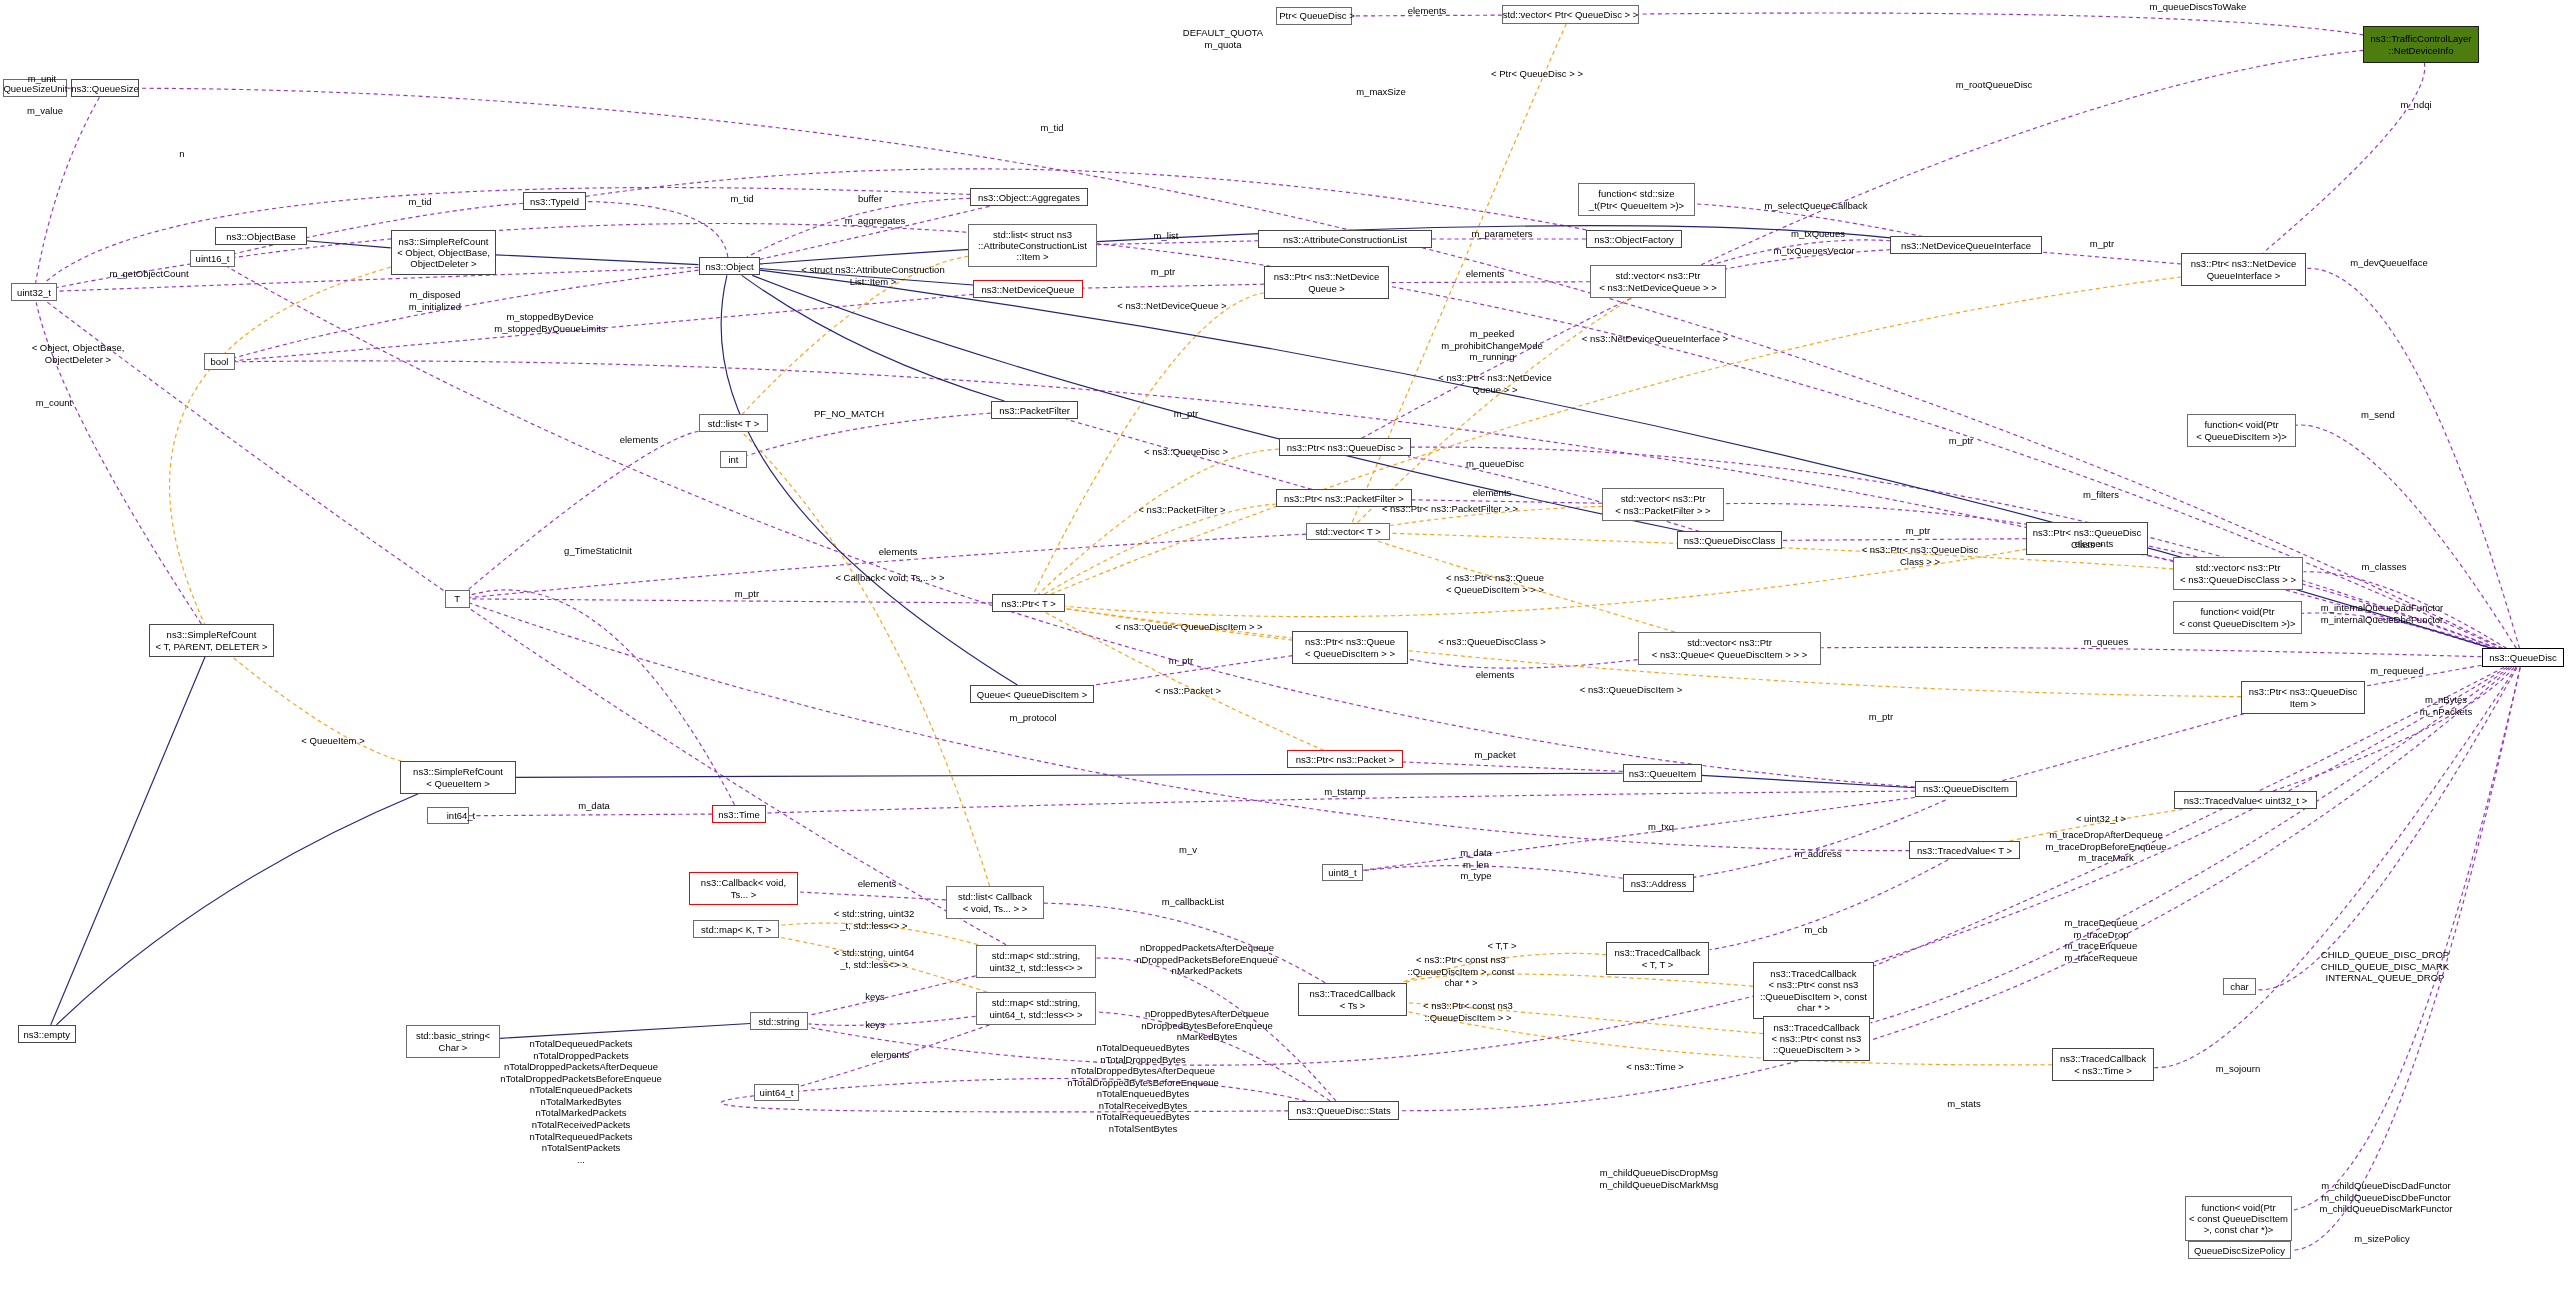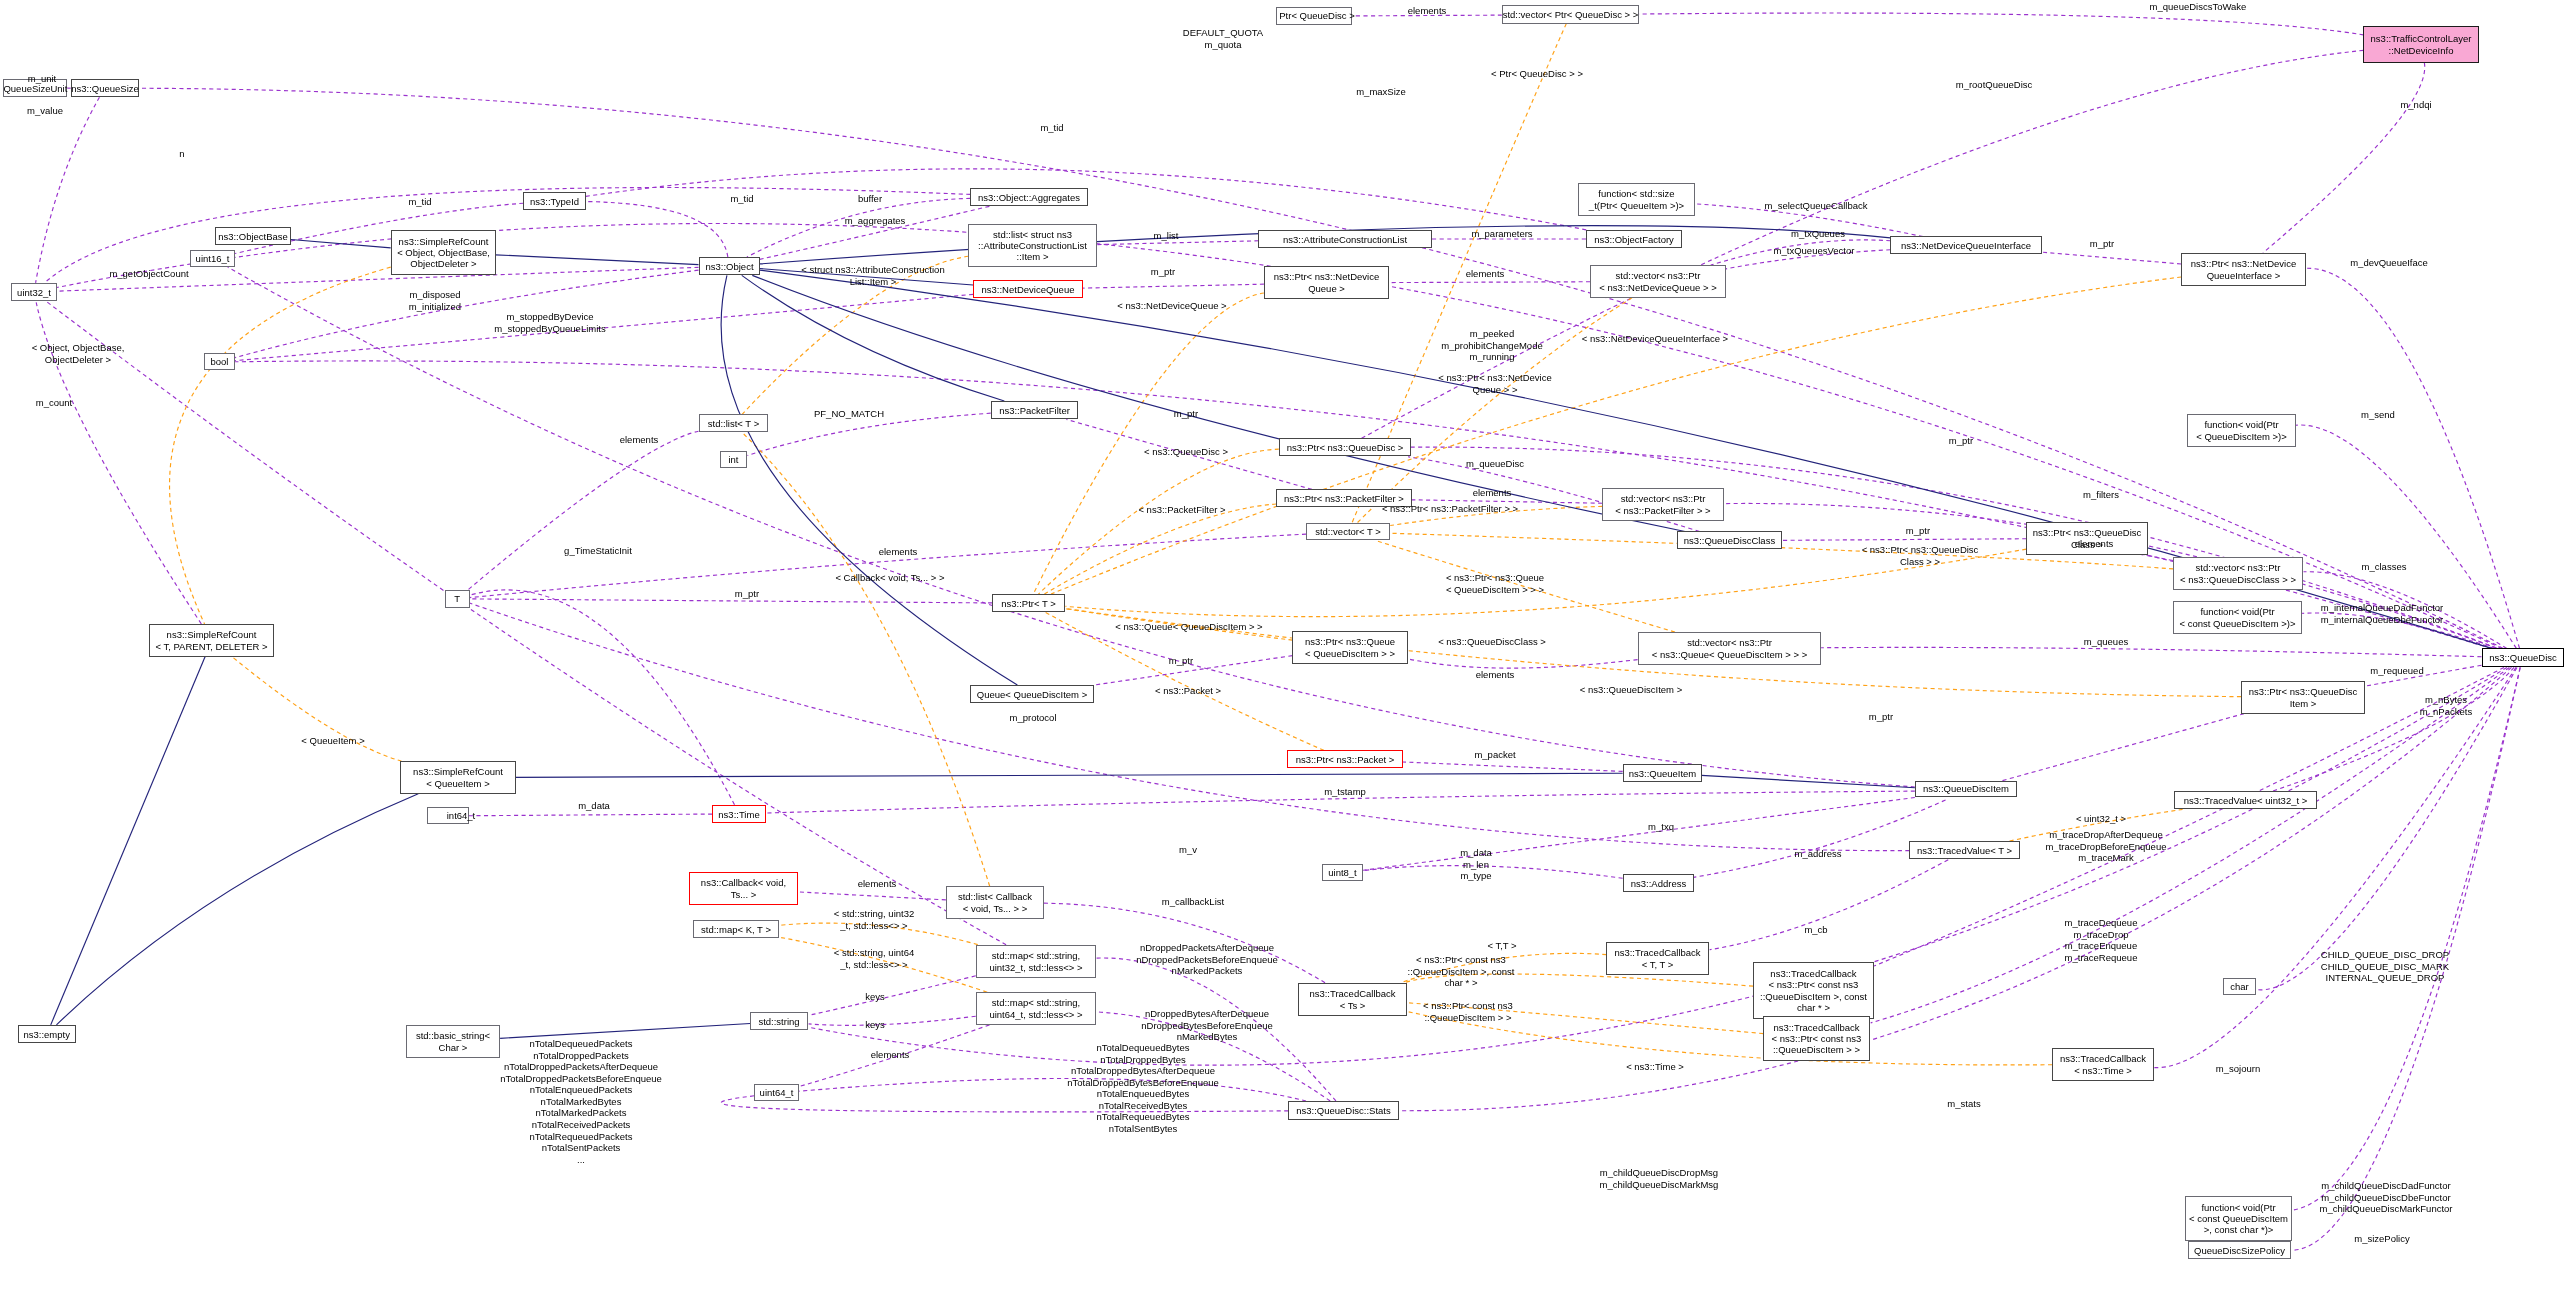--- a/index.html
+++ b/index.html
@@ -9,21 +9,21 @@
   #edges path{fill:none;stroke-width:1.7px}
   #edges path.p{stroke:#9a32cd;stroke-dasharray:6 5}
   #edges path.o{stroke:#ffa116;stroke-dasharray:6 5}
   #edges path.n{stroke:#23237a}
   .node{position:absolute;z-index:2;background:#fff;border:0.7px solid #6a6a72;box-sizing:border-box;
         display:flex;align-items:center;justify-content:center;text-align:center;
         white-space:pre;font-size:9.5px;line-height:1.18;color:#000;padding:0.7px 2px}
   .node.c{border:1.4px solid #464646}
   .node.r{border:1.4px solid #ff0000}
   .node.m{border:1.7px solid #000}
-  .node.g{background:#f9a8d4;border:1.4px solid #1c1c1c}
+  .node.g{background:#4d7c0f;border:1.4px solid #1c1c1c}
   .elabel{position:absolute;z-index:3;transform:translateX(-50%);white-space:pre;
           font-size:9.5px;line-height:1.22;text-align:center;color:#000}
 </style>
 </head>
 <body>
 
 <div id="canvas">
   <svg id="edges" width="2576" height="1307" viewBox="0 0 3791 1923">
     <defs>
       <marker id="arrP" markerWidth="11" markerHeight="9" refX="9" refY="4.5" orient="auto" markerUnits="userSpaceOnUse">
@@ -153,21 +153,21 @@
       </g>
   </svg>
 
 <div class="node p" style="left: 3.4px; top: 79px; width: 64px; height: 18.3px;">QueueSizeUnit</div>
     <div class="node c" style="left: 71px; top: 79px; width: 68px; height: 18.3px;">ns3::QueueSize</div>
     <div class="node p" style="left: 1276px; top: 6.8px; width: 76px; height: 18.3px; padding-left: 8px;">Ptr&lt; QueueDisc &gt;</div>
     <div class="node p" style="left: 1502px; top: 5.4px; width: 137px; height: 18.3px;">std::vector&lt; Ptr&lt; QueueDisc &gt; &gt;</div>
     <div class="node g" style="left: 2363px; top: 26px; width: 116px; height: 37px;">ns3::TrafficControlLayer
 ::NetDeviceInfo</div>
     <div class="node c" style="left: 523px; top: 192px; width: 63px; height: 18.3px;">ns3::TypeId</div>
-    <div class="node c" style="left: 215px; top: 227px; width: 76px; height: 18.3px;">ns3::ObjectBase</div>
+    <div class="node c" style="left: 215px; top: 227px; width: 92px; height: 18.3px;">ns3::ObjectBase</div>
     <div class="node c" style="left: 391px; top: 230px; width: 105px; height: 45px;">ns3::SimpleRefCount
 &lt; Object, ObjectBase,
 ObjectDeleter &gt;</div>
     <div class="node p" style="left: 190px; top: 250px; width: 45px; height: 17px;">uint16_t</div>
     <div class="node p" style="left: 11px; top: 283px; width: 46px; height: 18.3px;">uint32_t</div>
     <div class="node c" style="left: 699px; top: 257px; width: 61px; height: 18.3px;">ns3::Object</div>
     <div class="node c" style="left: 970px; top: 188px; width: 118px; height: 18.3px;">ns3::Object::Aggregates</div>
     <div class="node p" style="left: 968px; top: 224px; width: 129px; height: 43px;">std::list&lt; struct ns3
 ::AttributeConstructionList
 ::Item &gt;</div>

